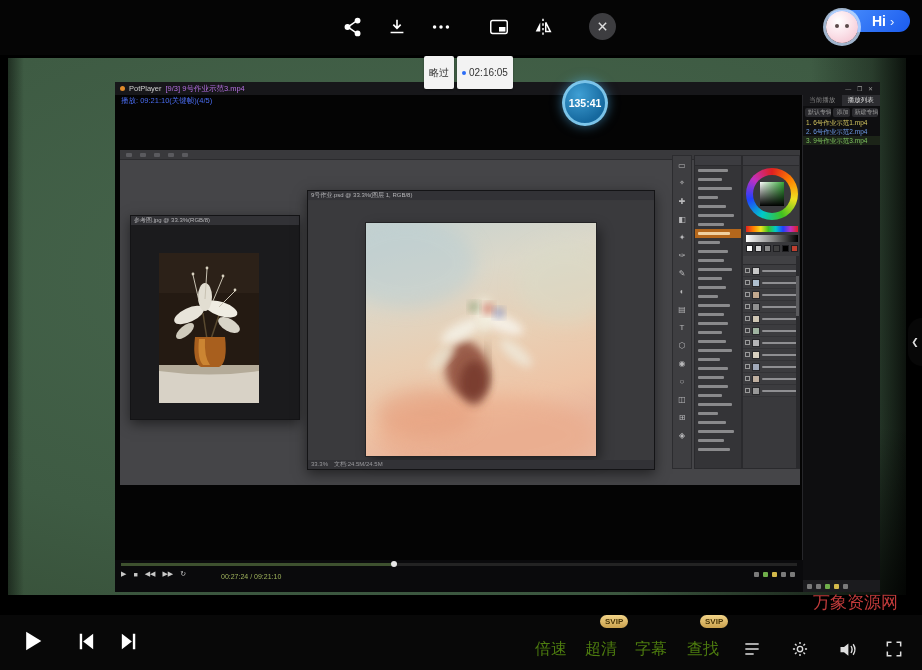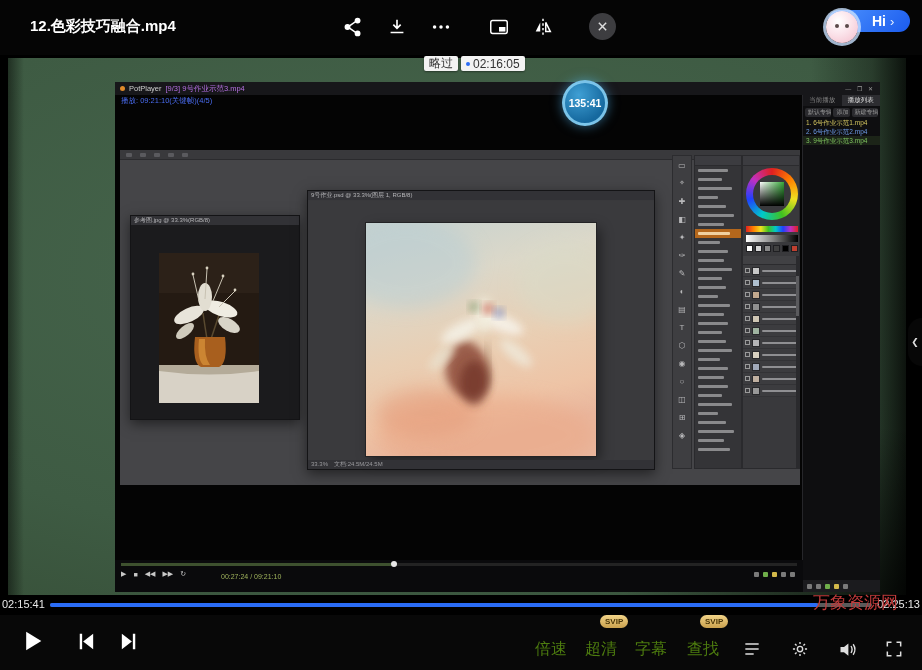--- a/index.html
+++ b/index.html
@@ -30,22 +30,22 @@
   .stage{position:absolute;left:0;top:55px;width:922px;height:540px;}
   .green-bg{position:absolute;left:8px;top:3px;width:898px;height:537px;
     background:
       linear-gradient(to right, rgba(8,12,8,.55) 0px, rgba(8,12,8,0) 16px),
       radial-gradient(45% 45% at 100% 100%, rgba(0,0,0,.7), rgba(0,0,0,0) 70%),
       linear-gradient(to left, rgba(4,6,4,.85) 0px, rgba(4,6,4,.35) 34px, rgba(4,6,4,0) 95px),
       radial-gradient(120% 95% at 45% 40%, #47664d 0%, #3e5b43 55%, #324831 100%);}
 
   
   .tip-wrap{position:absolute;left:424px;top:1px;display:flex;gap:3px;}
-  .tip-chip{height:15px;background:#f3f3f3;border-radius:2px;color:#333;font-size:12px;
-            display:flex;align-items:center;padding:0 5px;gap:3px;box-shadow:0 1px 2px rgba(0,0,0,.4);}
+  .tip-chip{height:21px;background:#f3f3f3;border-radius:2px;color:#333;font-size:10px;
+            display:flex;align-items:center;padding:6px 5px;gap:3px;box-shadow:0 1px 2px rgba(0,0,0,.4);}
   .tip-dot{width:4px;height:4px;border-radius:50%;background:#2a6cf6;display:inline-block;}
   .marker-badge{position:absolute;left:562px;top:25px;width:46px;height:46px;border-radius:50%;
     background:radial-gradient(circle at 35% 30%,#3f9fd4,#15689e 72%);
     border:3px solid rgba(140,210,245,.85);box-sizing:border-box;
     display:flex;align-items:center;justify-content:center;font-size:10.5px;font-weight:bold;color:#fff;
     box-shadow:0 0 12px rgba(80,180,240,.55);cursor:pointer;}
 
   
   .recording{position:absolute;left:115px;top:27px;width:765px;height:510px;background:#040404;}
   .pp-titlebar{position:absolute;left:0;top:0;width:765px;height:13px;background:#17171a;
@@ -151,21 +151,20 @@
   .side-handle{position:absolute;right:0;top:318px;width:14px;height:48px;background:#070707;
                border-radius:24px 0 0 24px;display:flex;align-items:center;justify-content:center;
                color:#ddd;font-size:9px;cursor:pointer;z-index:25;}
 </style>
 </head>
 <body>
 
 <div class="screen">
 
   <div class="topbar">
-    <div class="vtitle">12.色彩技巧融合.mp4</div>
 
     <div class="tico" style="left:342px;">
       <svg viewBox="0 0 24 24" fill="none" stroke="#fff" stroke-width="1.6">
         <circle cx="17" cy="5" r="2.4" fill="#fff"></circle>
           <circle cx="6" cy="12" r="2.4" fill="#fff"></circle>
         <circle cx="17" cy="19" r="2.4" fill="#fff"></circle>
         <path d="M8.2 10.8 L14.8 6.2 M8.2 13.2 L14.8 17.8"></path>
       </svg>
     </div>
     <div class="tico" style="left:386px;">
@@ -546,27 +545,20 @@
     <div class="tip-wrap">
       <div class="tip-chip">略过</div>
       <div class="tip-chip">
         <span class="tip-dot"></span>
         <span>02:16:05</span>
       </div>
     </div>
     <div class="marker-badge">135:41</div>
   </div>
 
-  <div class="progress-row">
-    <span class="ptime" style="left:2px;">02:15:41</span>
-    <div class="ptrack">
-      <div class="pfill" style="width: 93.4%;"></div>
-    </div>
-    <span class="ptime" style="right:2px;">02:25:13</span>
-  </div>
 
   <div class="ctrlbar">
     <div class="cico" style="left:18px;top:12px;">
       <svg width="28" height="28" viewBox="0 0 24 24" fill="#fff">
           <path d="M7 4 v16 L20 12 z"></path>
         </svg>
     </div>
     <div class="cico" style="left:74px;top:15px;">
       <svg width="23" height="23" viewBox="0 0 24 24" fill="#fff">
           <path d="M6 4 h2.5 v16 H6 z M20 4 L9.5 12 L20 20 z"></path>

